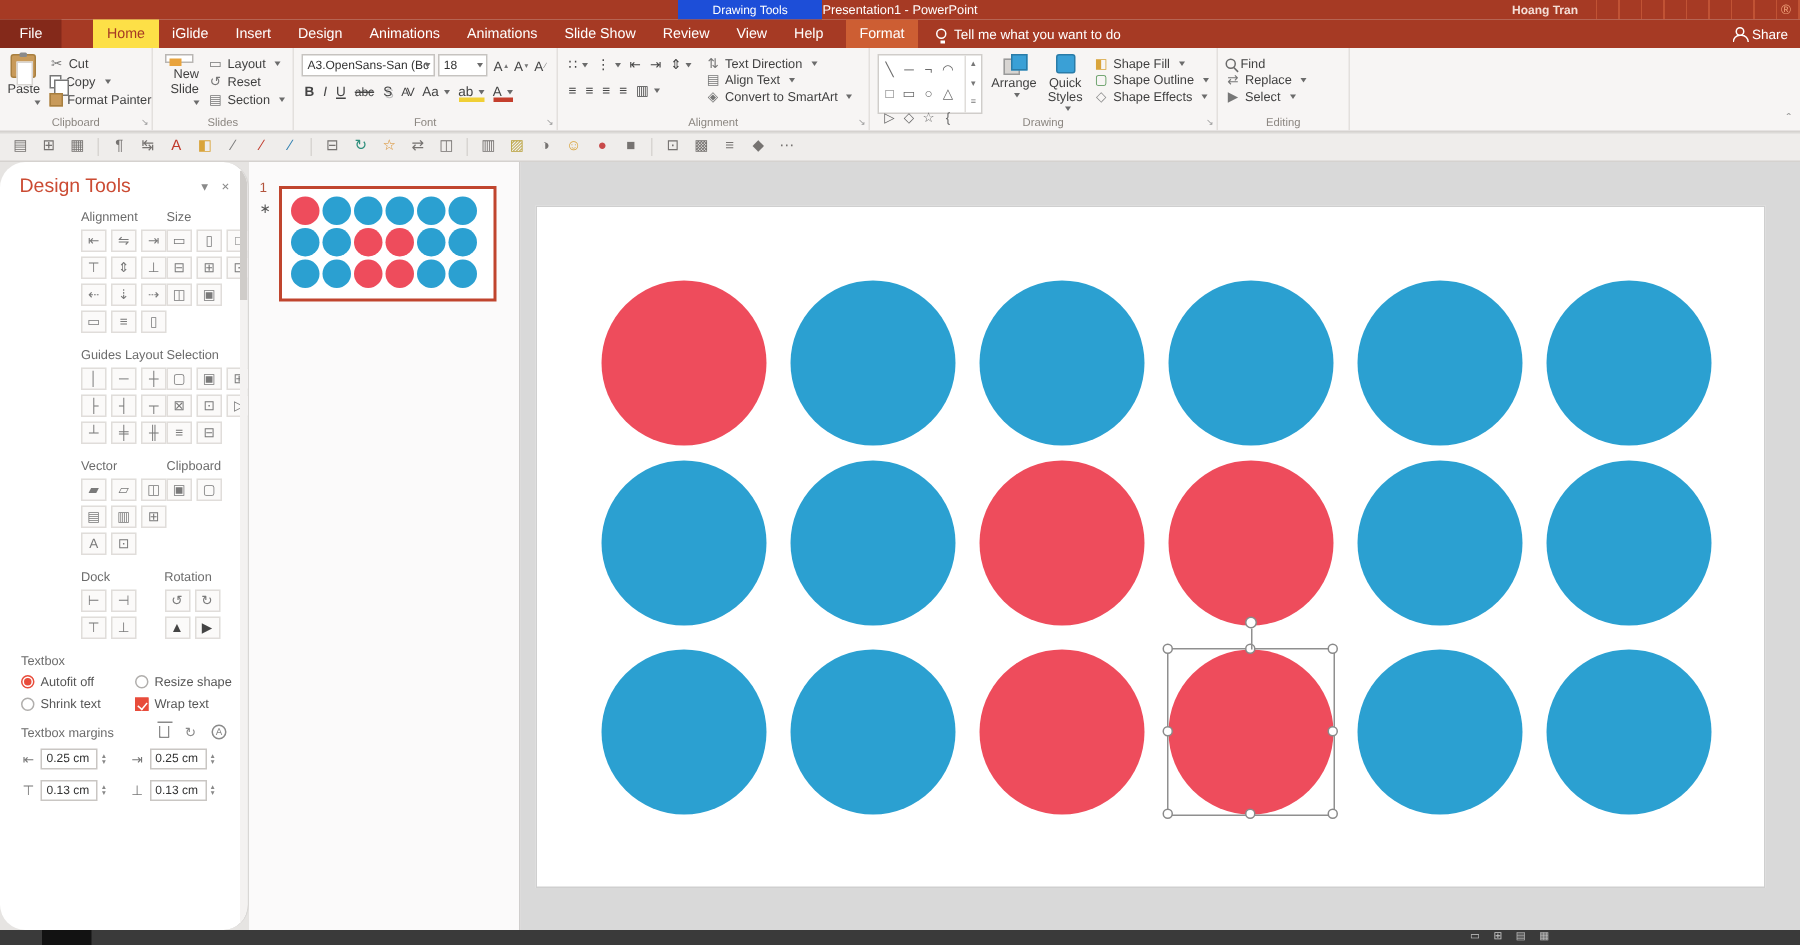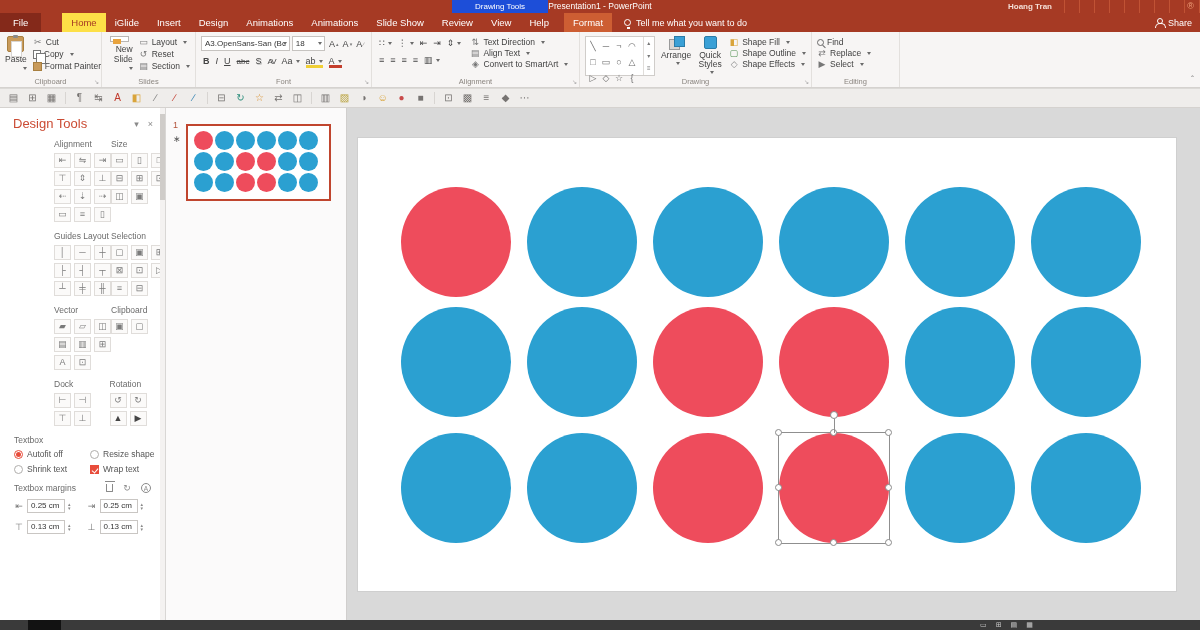--- a/index.html
+++ b/index.html
@@ -89,21 +89,21 @@
   .collapse{position:absolute;right:6px;bottom:3px;font-size:9px;color:#8a8a8a;}
   .spacerflex{flex:1;border-right:none;}
 
   
   #addinbar{position:absolute;top:88px;left:0;right:0;height:20px;background:#efedeb;
     border-top:1px solid #dcdad7;border-bottom:1px solid #d5d2cf;display:flex;align-items:center;gap:6px;padding:0 7px;}
   .ai{width:13px;font-size:10px;line-height:16px;color:#767371;text-align:center;cursor:default;}
   .aisep{width:1px;height:12px;background:#d8d5d2;margin:0 1px;}
 
   
-  #panel{position:absolute;left:0;top:108px;width:166px;bottom:10px;background:#fff;border-right:1px solid #d9d7d5;overflow:hidden;}
+  #panel{position:absolute;left:0;top:108px;width:166px;bottom:10px;background:#fff;border-right:1px solid #d9d7d5;overflow:hidden;border-radius:17px;}
   .ph{display:flex;align-items:center;padding:8px 12px 8px 13px;}
   .ph .t{font-size:13px;color:#cb4b33;flex:1;}
   .phc{color:#8a8a8a;font-size:9px;margin-left:9px;}
   .pgrow{display:flex;padding-left:14px;margin-bottom:9px;margin-left:40px;}
   .pgcell{width:76px;}
   .sl{font-size:8.5px;color:#6b6b6b;margin-bottom:4px;}
   .picwrap{display:flex;flex-wrap:wrap;gap:3px;}
   .pic{width:17px;height:15px;border:1px solid #e0ddda;background:#fbfaf9;color:#7a7a7a;font-size:9px;line-height:13px;text-align:center;}
   .tb{padding-left:14px;margin-bottom:9px;padding-right:8px;}
   .tbgrid{display:grid;grid-template-columns:74px 70px;gap:5px 2px;font-size:8.5px;color:#555;}

